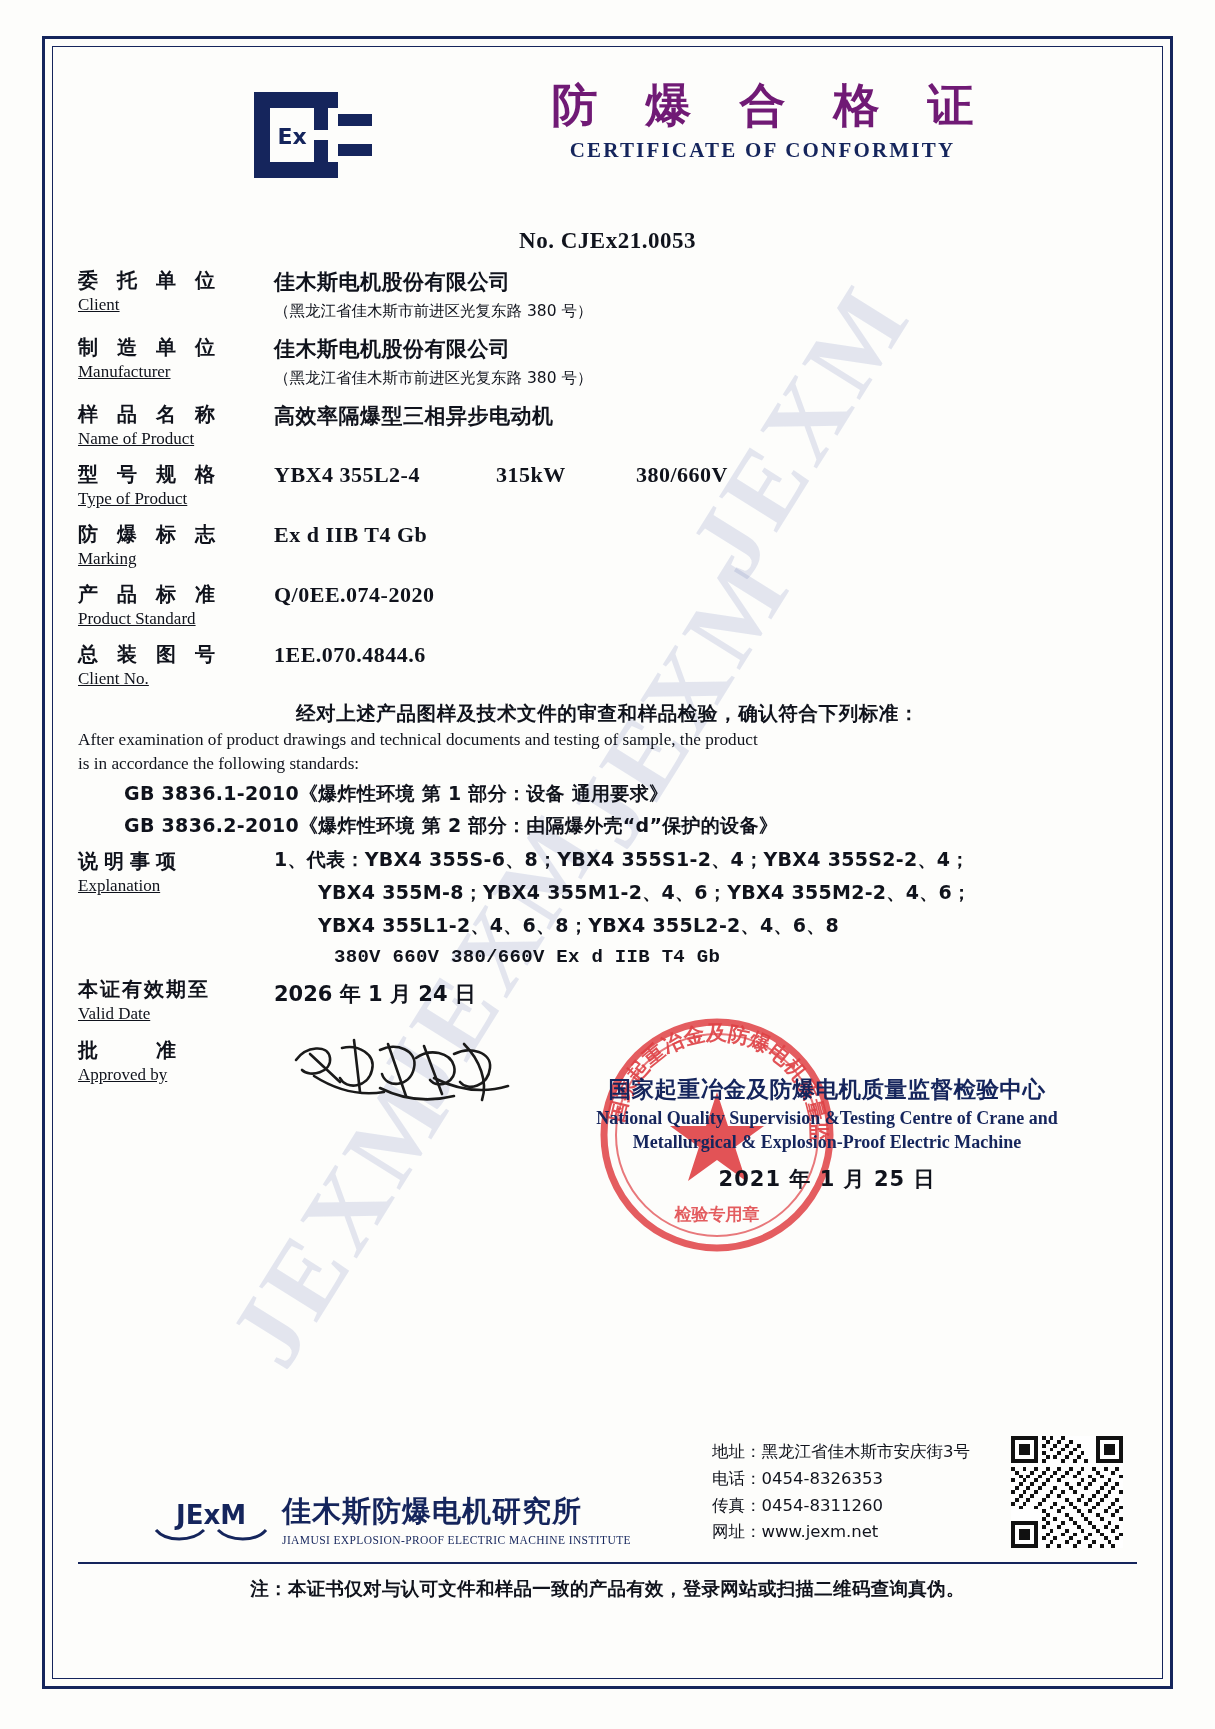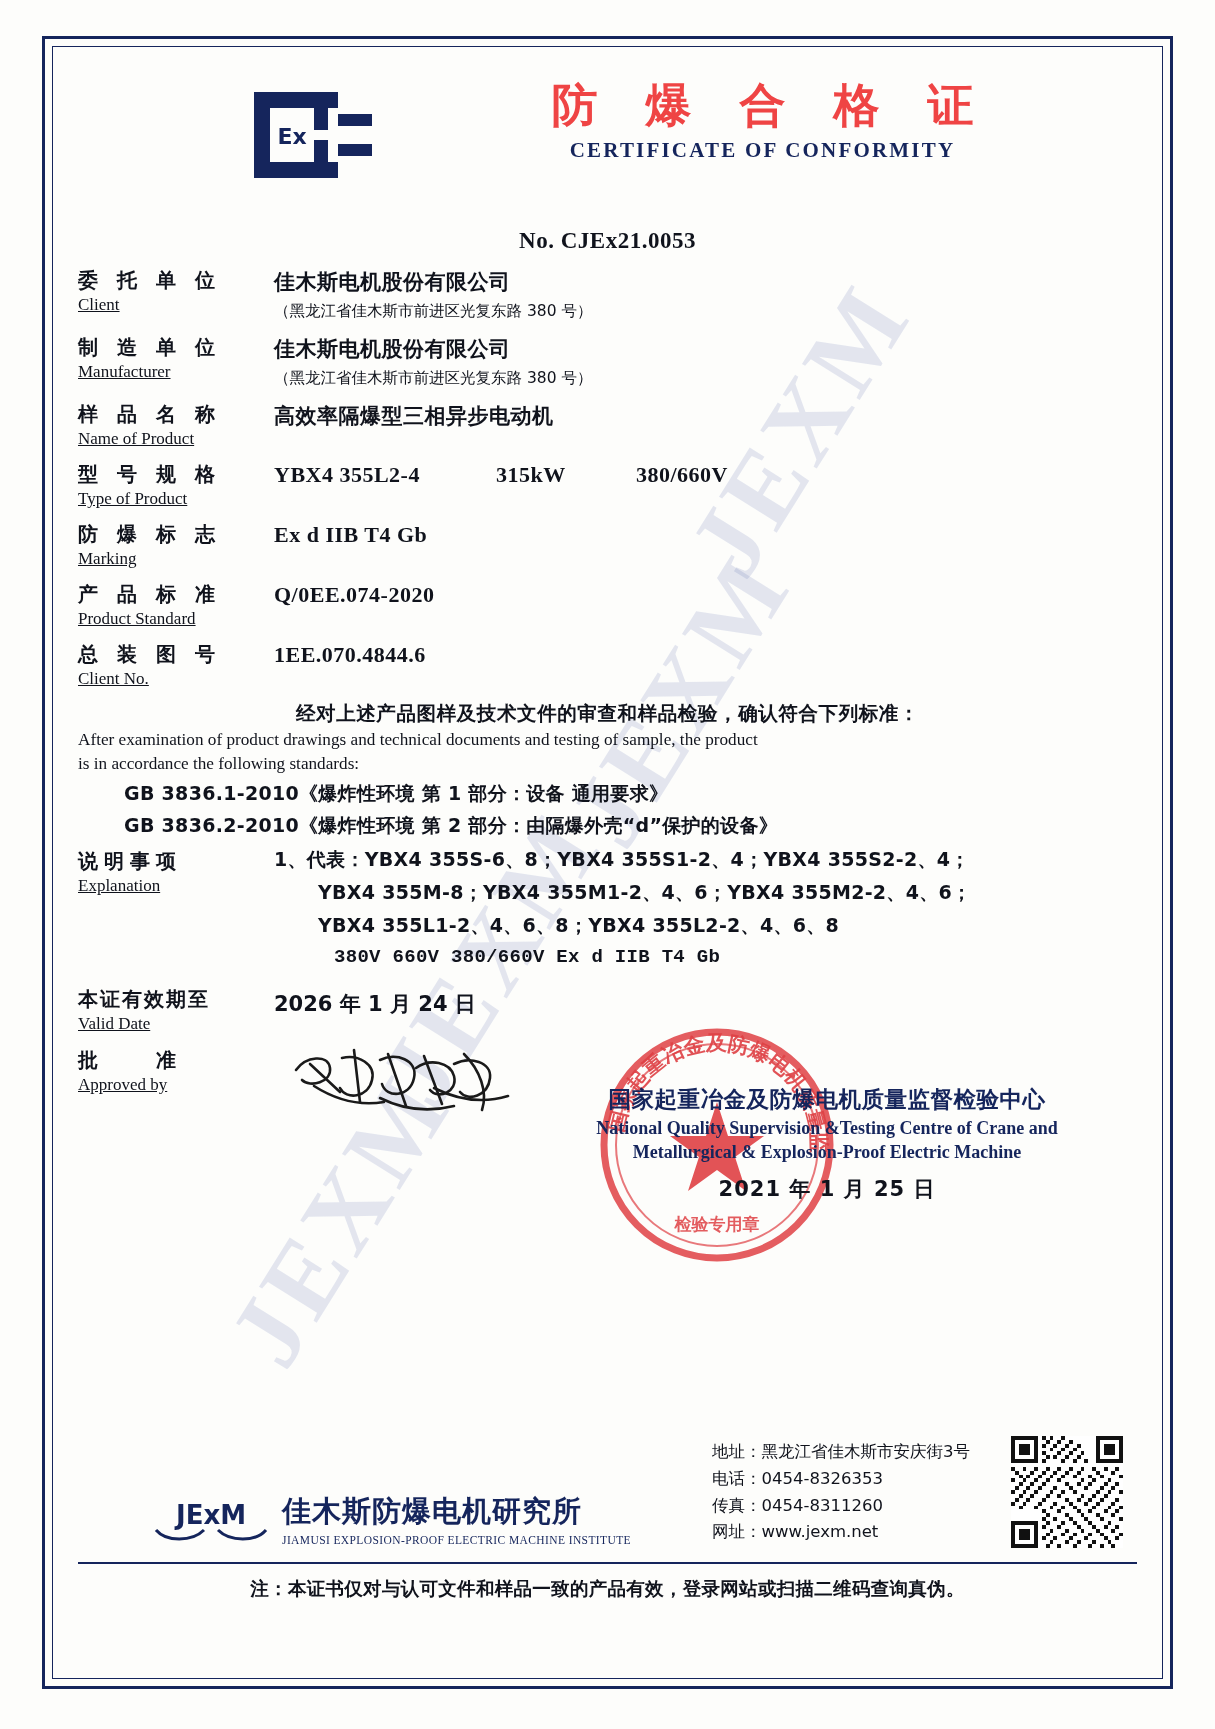--- a/index.html
+++ b/index.html
@@ -35,21 +35,21 @@
     position:relative;
     height:150px;
   }
   .exlogo{
     position:absolute;left:176px;top:22px;width:118px;height:86px;
   }
   .titleblock{
     position:absolute;left:320px;top:8px;right:10px;text-align:center;
   }
   .title-cn{
-    font-size:46px;letter-spacing:16px;font-weight:bold;color:#ef4444;
+    font-size:46px;letter-spacing:16px;font-weight:bold;color:#701a75;
     font-family:"DejaVu Sans","Liberation Sans",sans-serif;
     line-height:1.18;
     text-indent:16px;
   }
   .title-en{
     font-size:21px;letter-spacing:2.2px;font-weight:bold;color:#15255c;
     margin-top:6px;
     font-family:"Liberation Serif",serif;
   }
   .certno{
@@ -139,21 +139,21 @@
     font-size:19px;font-weight:bold;
     font-family:"DejaVu Sans","Liberation Sans",sans-serif;
     margin-bottom:7px;
     letter-spacing:0.3px;
   }
   .explain .lines .indent{margin-left:44px;}
   .explain .lines .indent2{margin-left:60px;font-family:Liberation Mono, monospace;}
   .explain .lines .item2{margin-left:24px;margin-top:2px;}
 
   
-  .validrow{margin-top:10px;}
+  .validrow{}
   .valid-value{
     font-size:21px;font-weight:bold;
     font-family:"DejaVu Sans","Liberation Sans",sans-serif;
     padding-top:3px;
   }
 
   .approve{
     display:flex;margin-top:12px;position:relative;
   }
   .approve .label{width:196px;flex:0 0 196px;}

